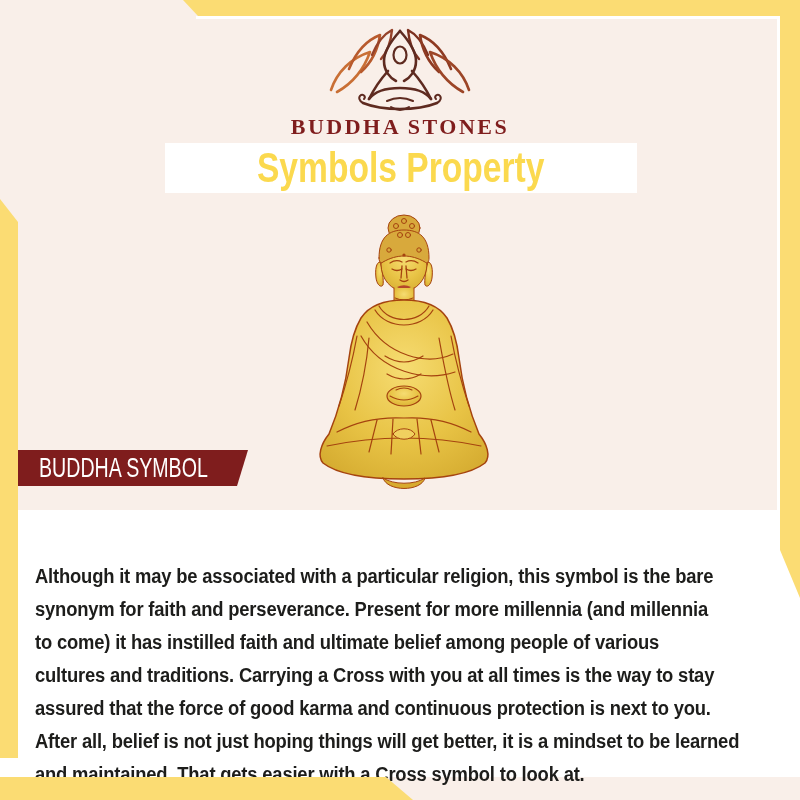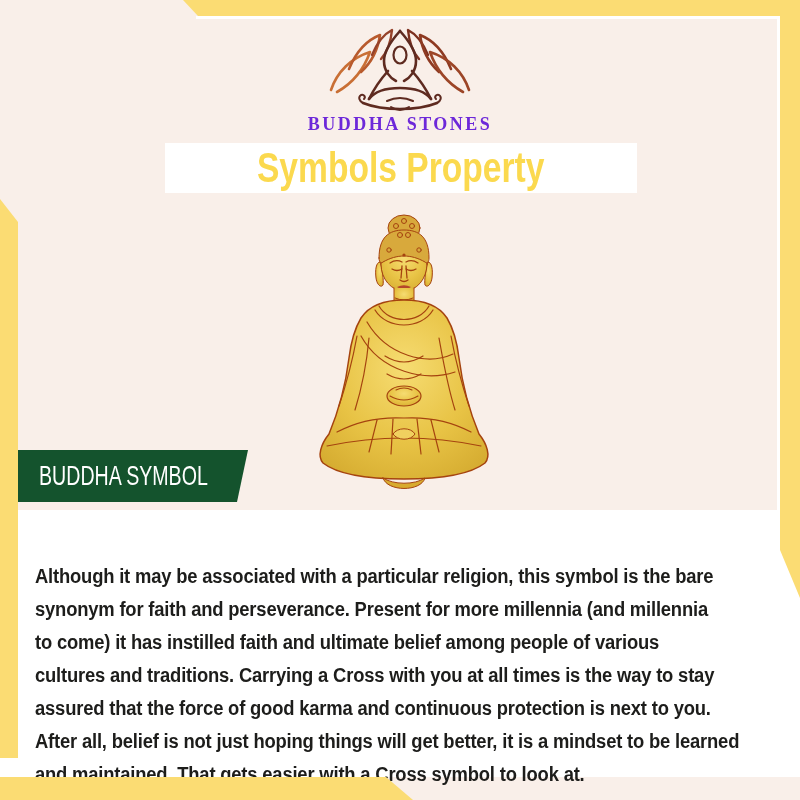--- a/index.html
+++ b/index.html
@@ -17,38 +17,38 @@
     clip-path:polygon(0 0,100% 23px,100% 100%,0 100%);z-index:6;}
   .ribbon-bottom{left:0;bottom:0;width:413px;height:23px;
     clip-path:polygon(0 0,386px 0,100% 100%,0 100%);z-index:6;}
   .sep{position:absolute;background:#ffffff;z-index:5;}
   .sep-top{left:196px;top:16px;right:0;height:3px;}
   .sep-right{top:16px;right:20px;width:3px;height:494px;}
   
   .logo{position:absolute;left:325px;top:27px;width:150px;height:85px;z-index:2;}
   .brand{
     position:absolute;left:0;right:0;top:114px;text-align:center;
-    font-family:"Liberation Serif",serif;font-size:18px;font-weight:600;
-    letter-spacing:2.5px;color:#6d28d9;z-index:2;
+    font-family:"Liberation Serif",serif;font-size:22px;font-weight:600;
+    letter-spacing:2.5px;color:#7f1d1d;z-index:2;
   }
   
   .title-banner{
     position:absolute;left:165px;top:143px;width:472px;height:50px;
     background:#ffffff;z-index:2;display:flex;align-items:center;justify-content:center;text-align:center;
   }
   .title-text{
     font-size:42px;font-weight:700;color:#fbd94e;letter-spacing:0px;
     transform:scaleX(0.8);transform-origin:center;white-space:nowrap;
   }
   
   .statue{position:absolute;left:297px;top:206px;width:214px;height:292px;z-index:3;}
   
   .label-banner{
-    position:absolute;left:18px;top:450px;width:230px;height:52px;
-    background:#14532d;z-index:7;display:flex;align-items:center;
+    position:absolute;left:18px;top:450px;width:230px;height:36px;
+    background:#7f1d1d;z-index:7;display:flex;align-items:center;
     clip-path:polygon(0 0,100% 0,calc(100% - 11px) 100%,0 100%);
     text-align:right;
   }
   .label-text{
     padding-left:30px;color:#ffffff;font-size:28px;font-weight:400;
     transform:scaleX(0.7);transform-origin:left center;white-space:nowrap;
   }
   
   .content-band{position:absolute;left:0;top:510px;width:800px;height:267px;
     background:#ffffff;z-index:1;}

